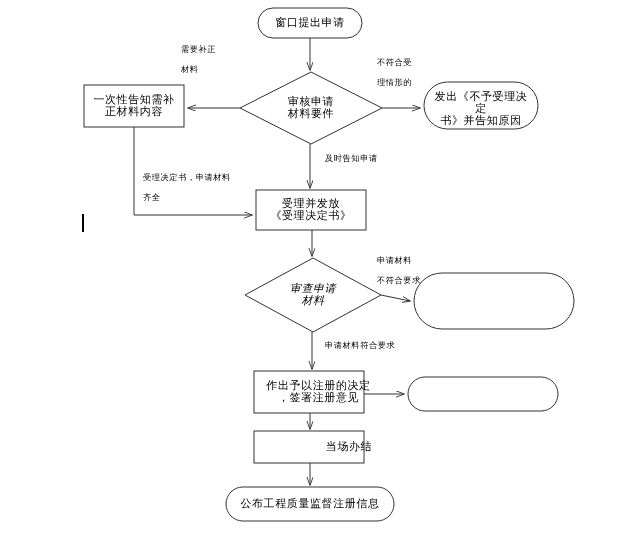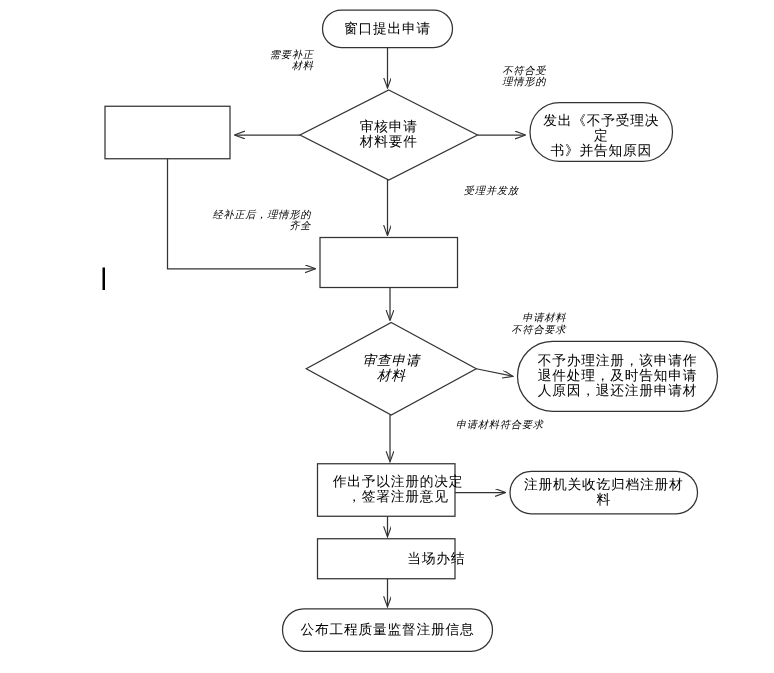--- a/index.html
+++ b/index.html
@@ -36,26 +36,25 @@
     color: #000000;
     letter-spacing: 0.6px;
     pointer-events: none;
     white-space: pre-wrap;
     word-break: break-all;
   }
   .edge-label {
     position: absolute;
     font-family: "DejaVu Sans", sans-serif;
     font-size: 8.2px;
-    line-height: 9px;
+    line-height: 20px;
     color: #000000;
     letter-spacing: 0.6px;
-    text-align: right;
+    text-align: left;
     white-space: pre-wrap;
-    font-style: italic;
   }
   .caret {
     position: absolute;
     width: 2px;
     background: #000000;
   }
 </style>
 </head>
 <body>
 
@@ -117,50 +116,50 @@
 
       <line x1="310" y1="463" x2="310" y2="485" marker-end="url(#arrow)"></line>
     </g>
   </svg>
 
   <div class="node-text" style="left:258px; top:8px; width:104px; height:30px;">窗口提出申请</div>
 
   <div class="node-text" style="left:262px; top:88px; width:98px; height:40px;">审核申请
 材料要件</div>
 
+  <div class="node-text" style="left:86px; top:85px; width:96px; height:42px;">一次性告知需补
+正材料内容</div>
 
   <div class="node-text" style="left:430px; top:82px; width:102px; height:54px;">发出《不予受理决定
 书》并告知原因</div>
 
+  <div class="node-text" style="left:258px; top:190px; width:106px; height:40px;">受理并发放
+《受理决定书》</div>
 
   <div class="node-text" style="left:266px; top:275px; width:94px; height:40px;font-style:italic;">审查申请
 材料</div>
 
-  <div class="node-text" style="left:424px; top:273px; width:140px; height:56px;">不予办理注册，该申请作
-退件处理，及时告知申请
-人原因，退还注册申请材</div>
 
   <div class="node-text" style="left:256px; top:371px; width:125px; height:42px;">作出予以注册的决定
 ，签署注册意见</div>
 
-  <div class="node-text" style="left:414px; top:377px; width:138px; height:34px;">注册机关收讫归档注册材料</div>
 
   <div class="node-text" style="left:256px; top:431px; width:106px; height:32px;padding-left:40px;">当场办结</div>
 
   <div class="node-text" style="left:232px; top:487px; width:156px; height:34px;">公布工程质量监督注册信息</div>
 
   <div class="edge-label" style="left:181px; top:39px; width:70px;">需要补正
 材料</div>
 
   <div class="edge-label" style="left:377px; top:52px; width:60px;">不符合受
 理情形的</div>
 
-  <div class="edge-label" style="left:325px; top:148px; width:90px;">受理并发放</div>
+  <div class="edge-label" style="left:325px; top:148px; width:90px;">及时告知申请</div>
 
-  <div class="edge-label" style="left:143px; top:167px; width:106px;">经补正后，理情形的
+  <div class="edge-label" style="left:143px; top:167px; width:106px;">受理决定书，申请材料
 齐全</div>
 
   <div class="edge-label" style="left:377px; top:250px; width:76px;">申请材料
 不符合要求</div>
 
   <div class="edge-label" style="left:325px; top:335px; width:110px;">申请材料符合要求</div>
 
   <div class="caret" style="left:82px; top:214px; height:18px;"></div>
 
 </div>

